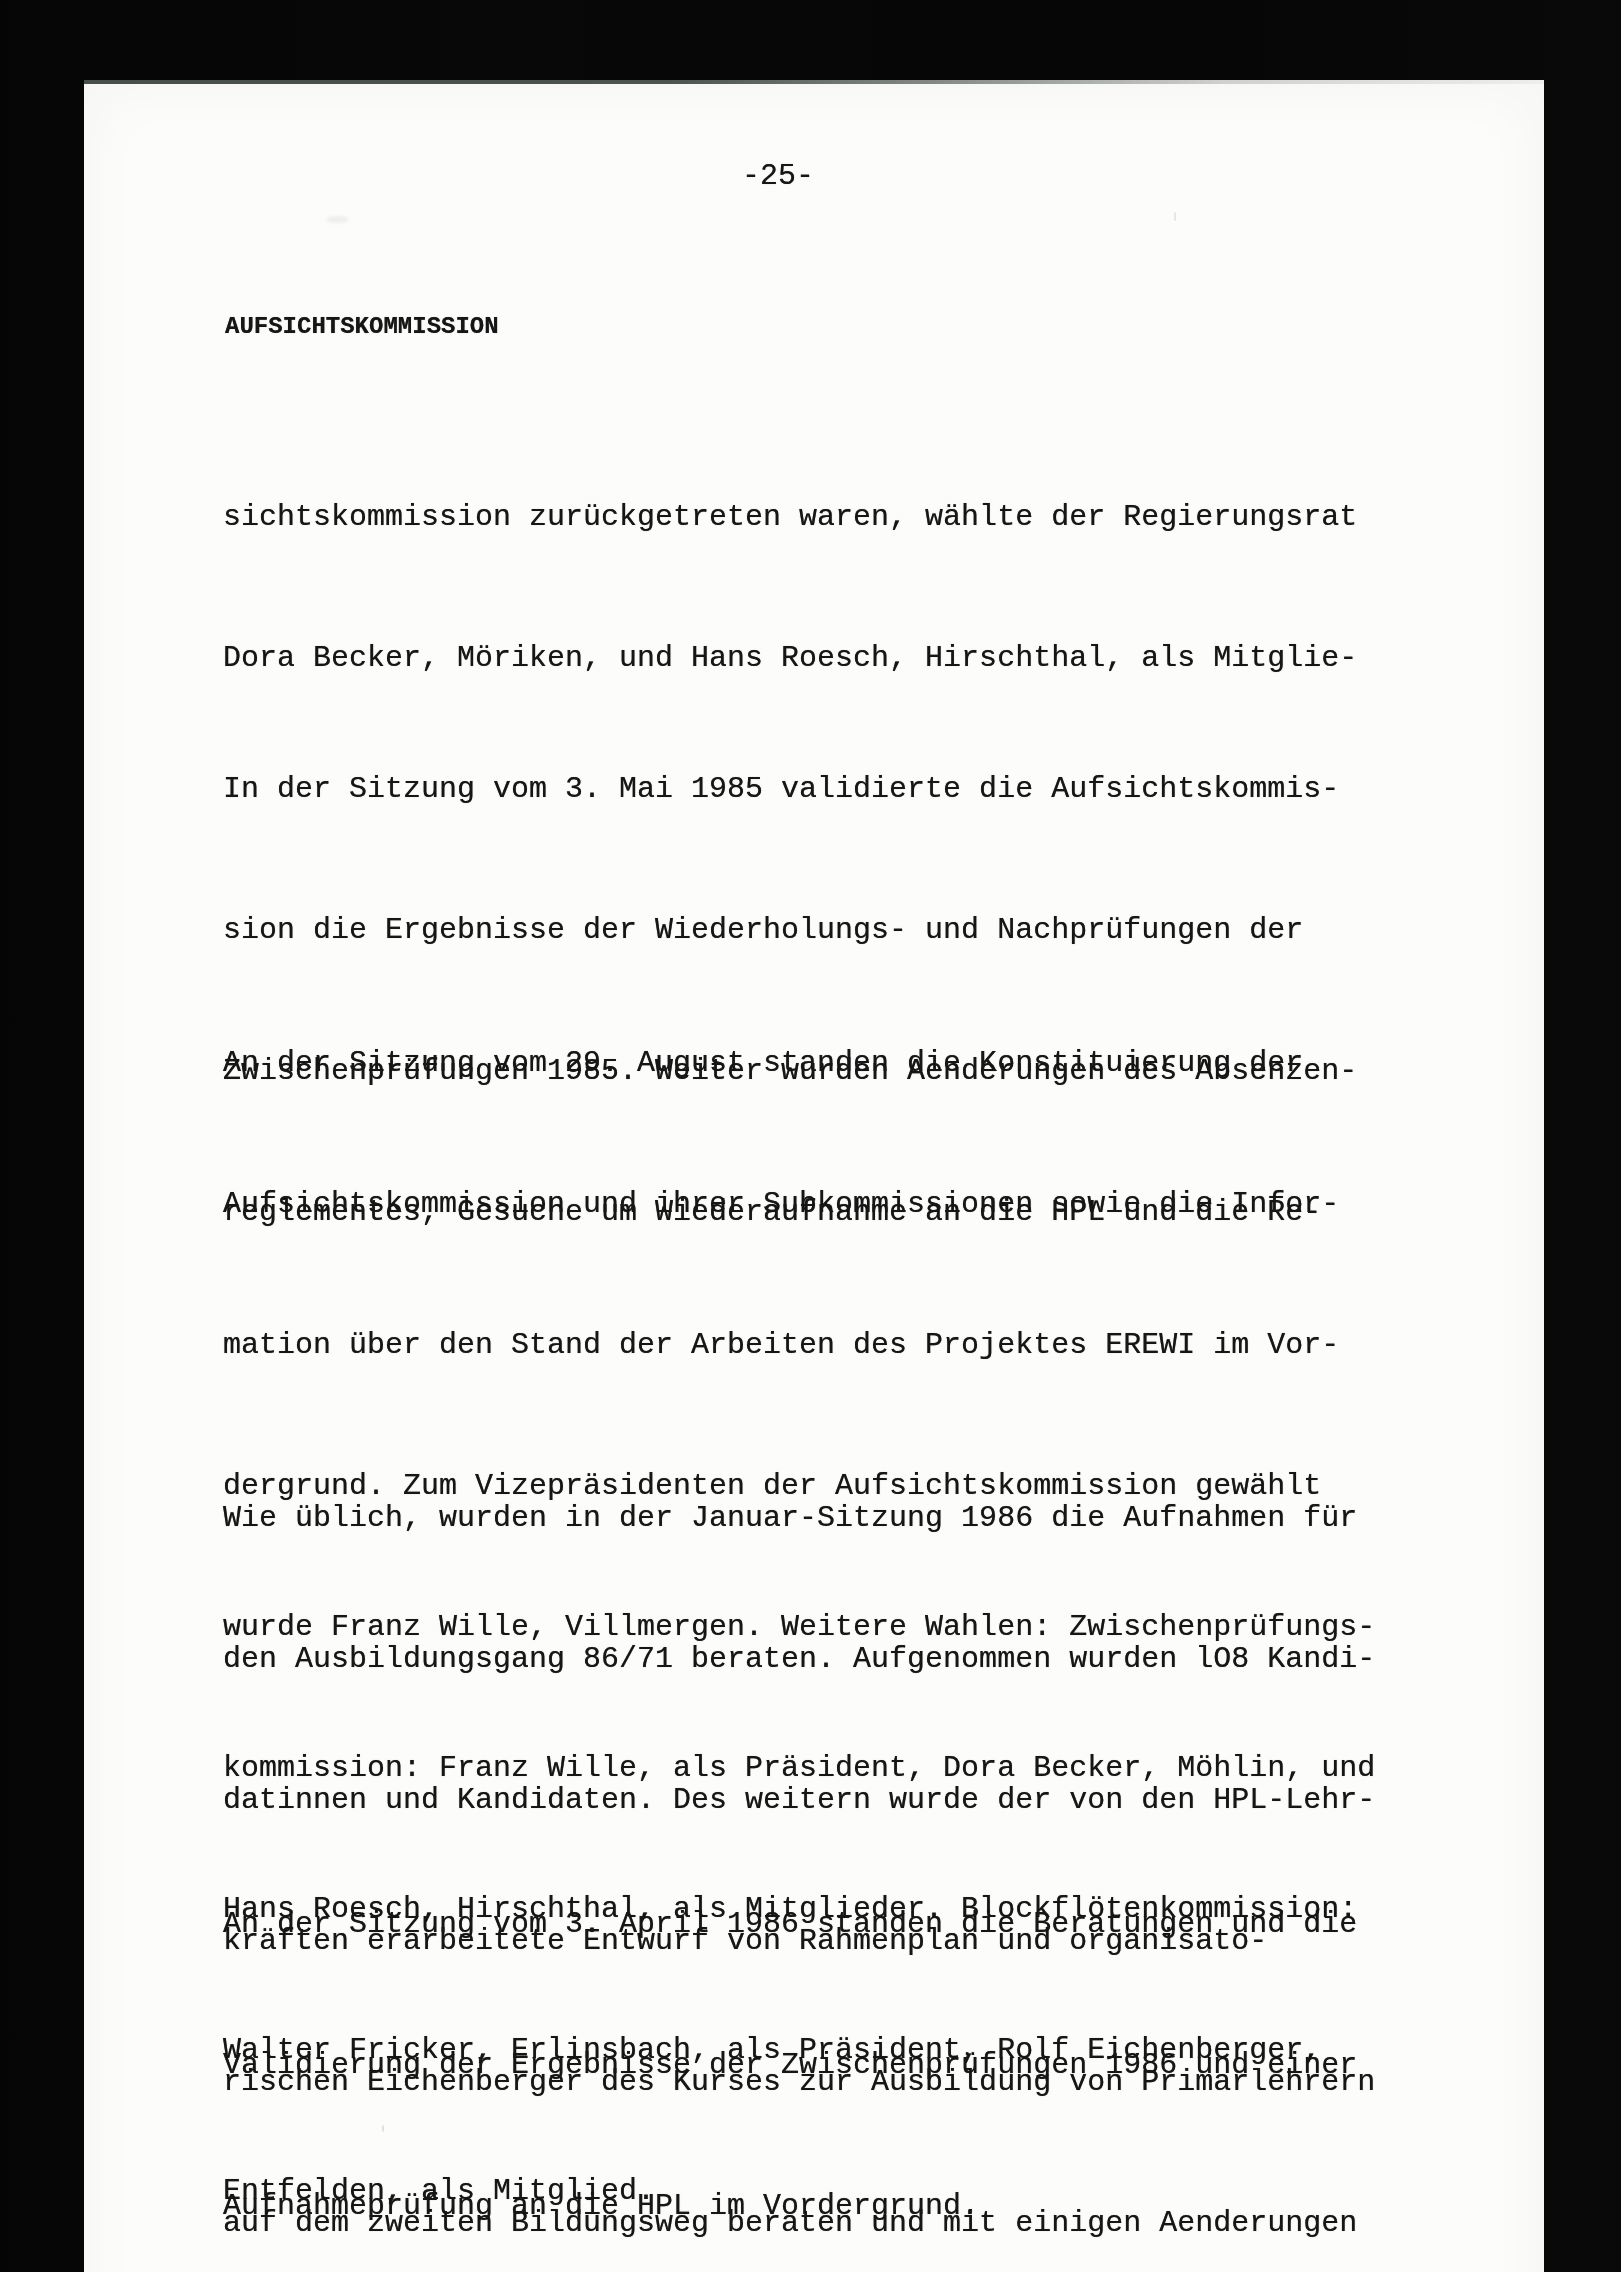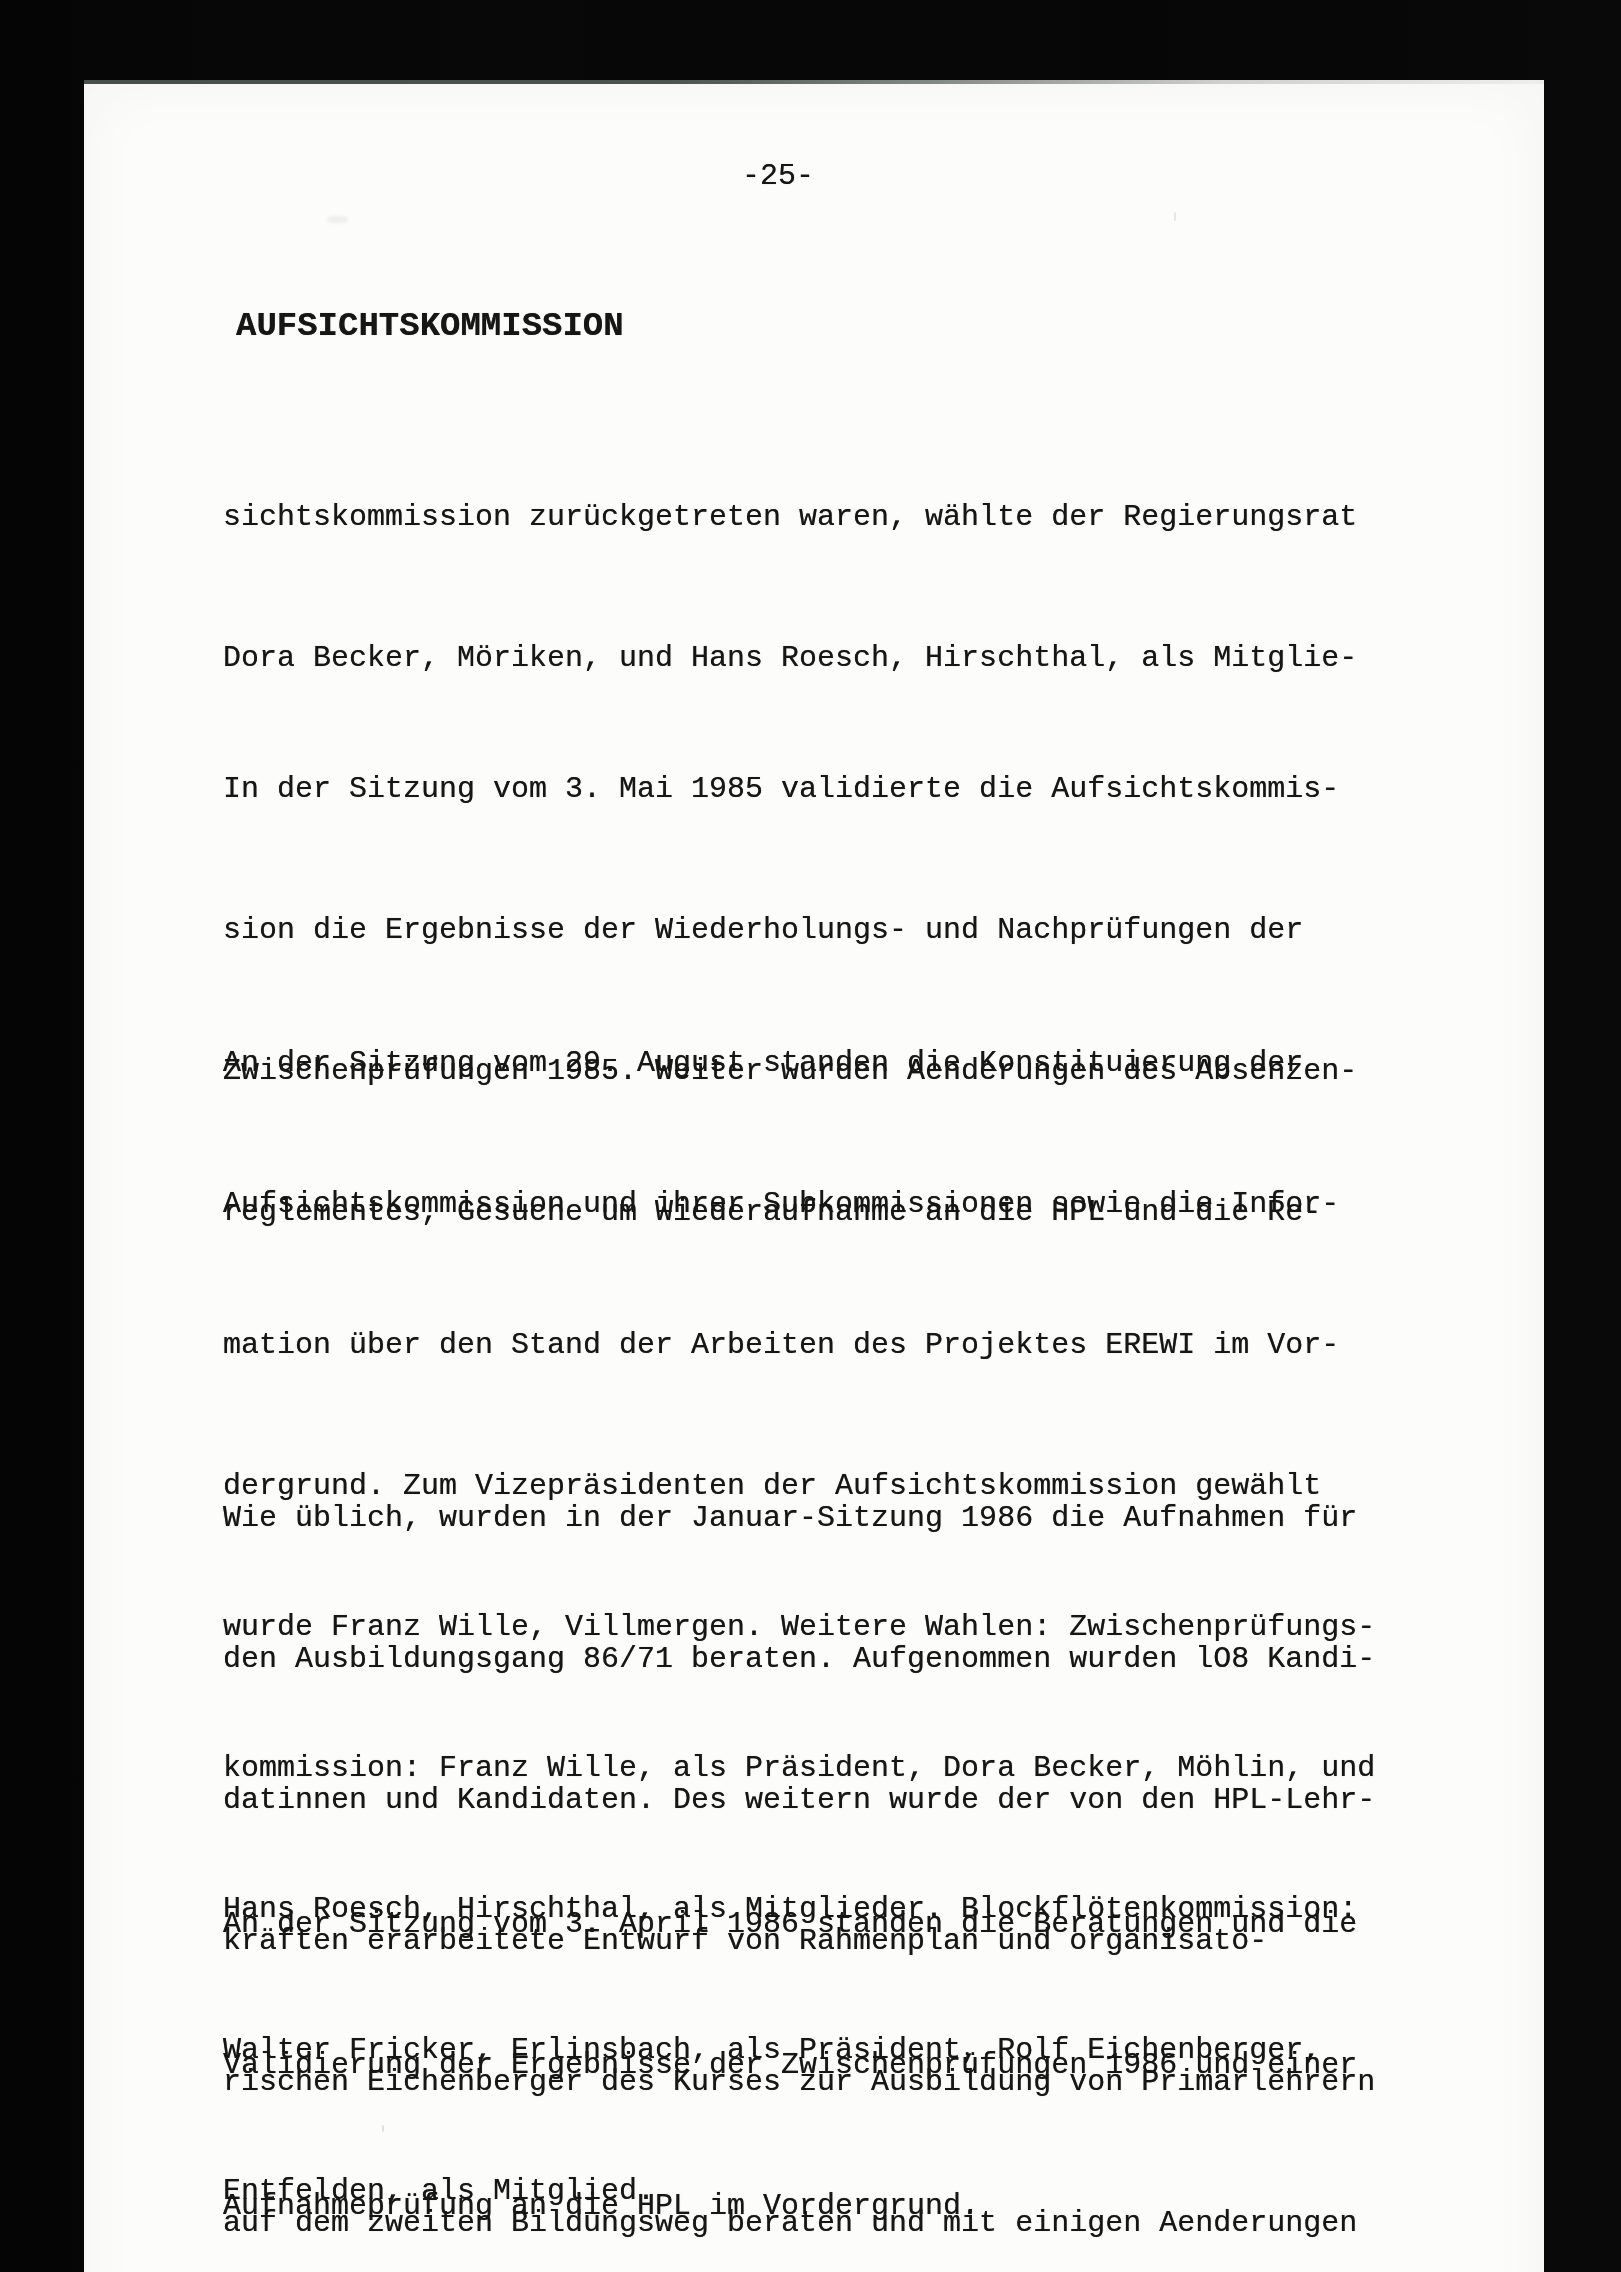--- a/index.html
+++ b/index.html
@@ -53,23 +53,23 @@
   .page-number {
     position: absolute;
     left: 658px;
     top: 73px;
     font-size: 30px;
     line-height: 47px;
     white-space: pre;
   }
   .heading {
     position: absolute;
-    left: 152px;
+    left: 141px;
     top: 223px;
-    font-size: 34px;
+    font-size: 24px;
     font-weight: 700;
     line-height: 47px;
     white-space: pre;
   }
   .para {
     position: absolute;
     left: 139px;
     font-size: 30px;
     line-height: 47px;
     white-space: pre;

